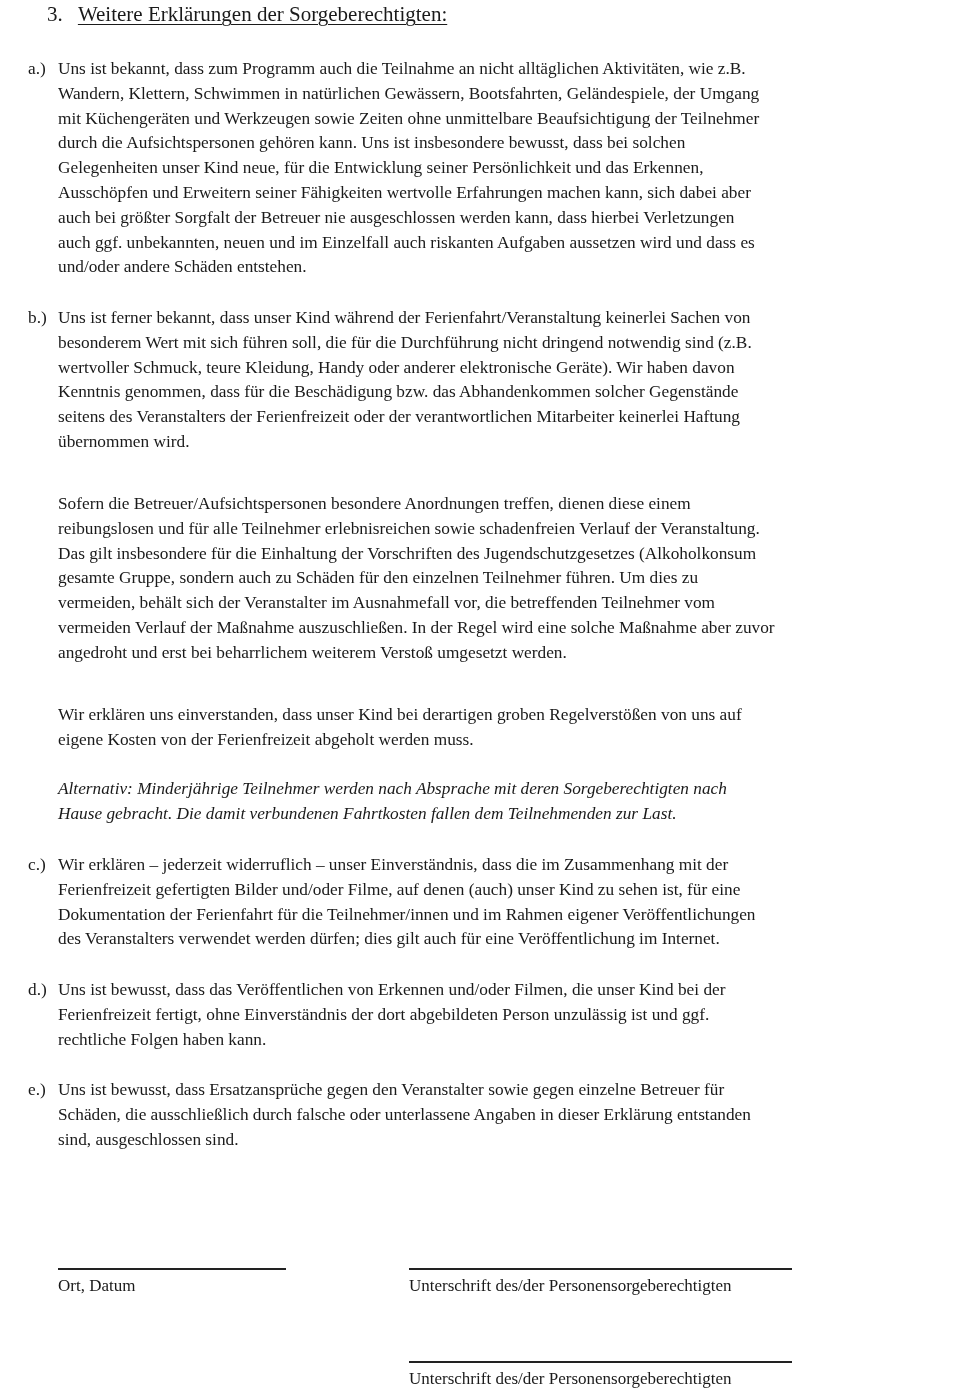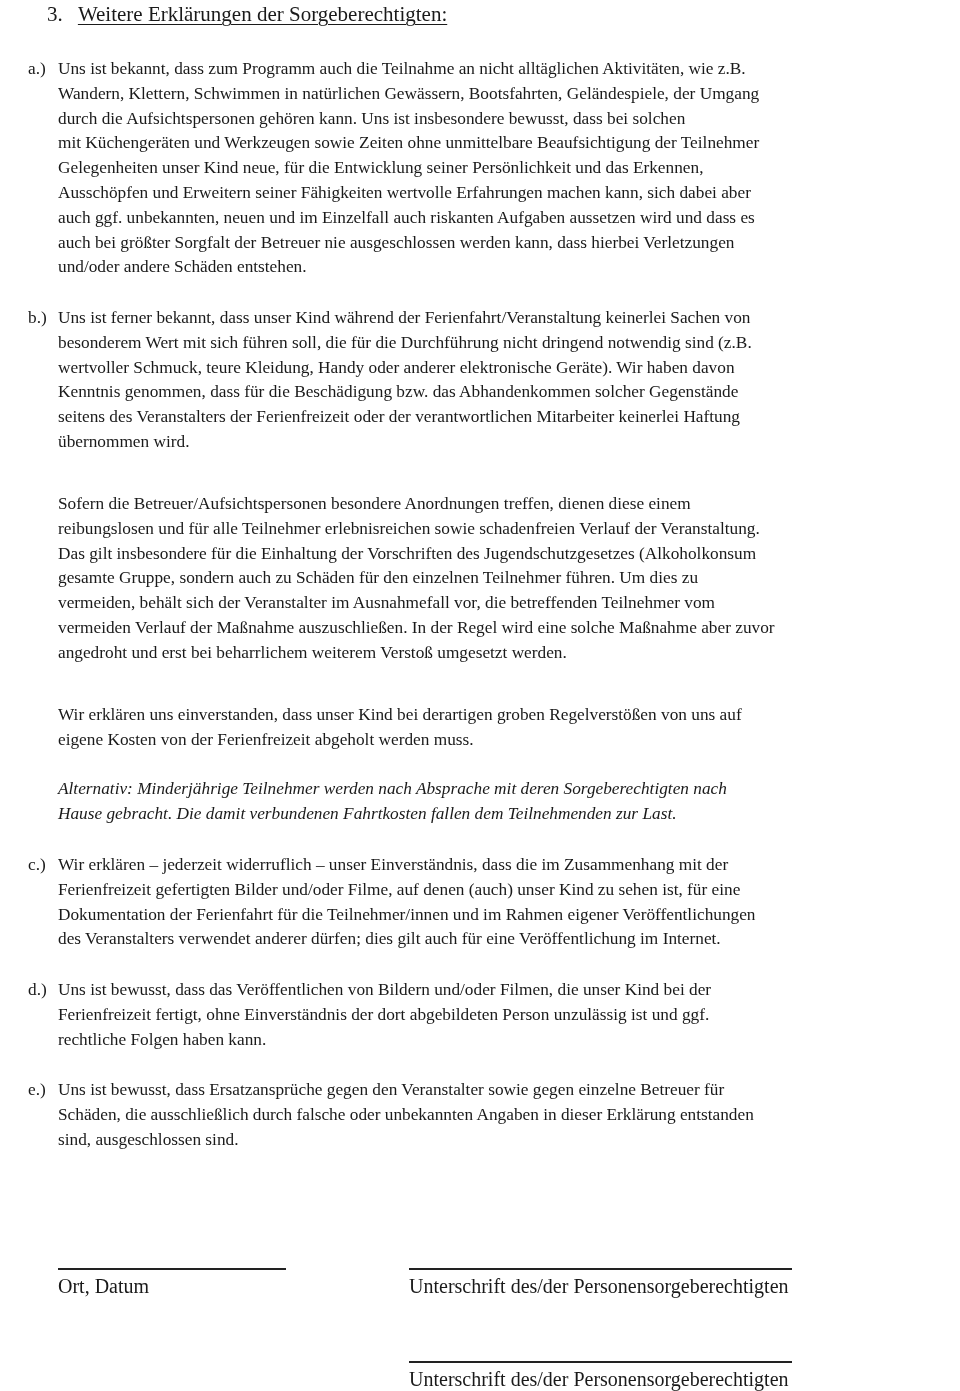--- a/index.html
+++ b/index.html
@@ -22,41 +22,41 @@
   .block .line { display: block; height: 24.8px; }
   .marker {
     position: absolute; left: -30px; top: 0;
   }
   .italic { font-style: italic; }
   .ul { text-underline-offset: 2px; text-decoration-color: #666; }
   .sig-line {
     position: absolute; height: 2px; background: #222;
   }
   .sig-label {
-    position: absolute; font-size: 20px; line-height: 20px; white-space: nowrap;
+    position: absolute; font-size: 17px; line-height: 20px; white-space: nowrap;
   }
 </style>
 </head>
 <body>
 
 <div class="heading">
   <span class="num">3.</span>
   <span class="title">Weitere Erklärungen der Sorgeberechtigten:</span>
 </div>
 
 <div class="block" style="top:57px;">
   <span class="marker">a.)</span>
   <span class="line">Uns ist bekannt, dass zum Programm auch die Teilnahme an nicht alltäglichen Aktivitäten, wie z.B.</span>
   <span class="line">Wandern, Klettern, Schwimmen in natürlichen Gewässern, Bootsfahrten, Geländespiele, der Umgang</span>
+  <span class="line">mit Küchengeräten und Werkzeugen sowie Zeiten ohne unmittelbare Beaufsichtigung der Teilnehmer</span>
   <span class="line">durch die Aufsichtspersonen gehören kann. Uns ist insbesondere bewusst, dass bei solchen</span>
-  <span class="line">mit Küchengeräten und Werkzeugen sowie Zeiten ohne unmittelbare Beaufsichtigung der Teilnehmer</span>
   <span class="line">Gelegenheiten unser Kind neue, für die Entwicklung seiner Persönlichkeit und das Erkennen,</span>
   <span class="line">Ausschöpfen und Erweitern seiner Fähigkeiten wertvolle Erfahrungen machen kann, sich dabei aber</span>
+  <span class="line">auch bei größter Sorgfalt der Betreuer nie ausgeschlossen werden kann, dass hierbei Verletzungen</span>
   <span class="line">auch ggf. unbekannten, neuen und im Einzelfall auch riskanten Aufgaben aussetzen wird und dass es</span>
-  <span class="line">auch bei größter Sorgfalt der Betreuer nie ausgeschlossen werden kann, dass hierbei Verletzungen</span>
   <span class="line">und/oder andere Schäden entstehen.</span>
 </div>
 
 <div class="block" style="top:306px;">
   <span class="marker">b.)</span>
   <span class="line">Uns ist ferner bekannt, dass unser Kind während der Ferienfahrt/Veranstaltung keinerlei Sachen von</span>
   <span class="line">besonderem Wert mit sich führen soll, die für die Durchführung nicht dringend notwendig sind (z.B.</span>
   <span class="line">wertvoller Schmuck, teure Kleidung, Handy oder anderer elektronische Geräte). Wir haben davon</span>
   <span class="line">Kenntnis genommen, dass für die Beschädigung bzw. das Abhandenkommen solcher Gegenstände</span>
   <span class="line">seitens des Veranstalters der Ferienfreizeit oder der verantwortlichen Mitarbeiter keinerlei Haftung</span>
@@ -81,34 +81,34 @@
 <div class="block italic" style="top:777px;">
   <span class="line">Alternativ:  Minderjährige Teilnehmer werden nach Absprache mit deren Sorgeberechtigten nach</span>
   <span class="line">Hause gebracht. Die damit verbundenen Fahrtkosten fallen dem Teilnehmenden zur Last.</span>
 </div>
 
 <div class="block" style="top:853px;">
   <span class="marker">c.)</span>
   <span class="line">Wir erklären – jederzeit widerruflich – unser Einverständnis, dass die im Zusammenhang mit der</span>
   <span class="line">Ferienfreizeit gefertigten Bilder und/oder Filme, auf denen (auch) unser Kind zu sehen ist, für eine</span>
   <span class="line">Dokumentation der Ferienfahrt für die Teilnehmer/innen und im Rahmen eigener Veröffentlichungen</span>
-  <span class="line">des Veranstalters verwendet anderer dürfen; dies gilt auch für eine Veröffentlichung im Internet.</span>
+  <span class="line">des Veranstalters verwendet werden dürfen; dies gilt auch für eine Veröffentlichung im Internet.</span>
 </div>
 
 <div class="block" style="top:978px;">
   <span class="marker">d.)</span>
-  <span class="line">Uns ist bewusst, dass das Veröffentlichen von Bildern und/oder Filmen, die unser Kind bei der</span>
+  <span class="line">Uns ist bewusst, dass das Veröffentlichen von Erkennen und/oder Filmen, die unser Kind bei der</span>
   <span class="line">Ferienfreizeit fertigt, ohne Einverständnis der dort abgebildeten Person unzulässig ist und ggf.</span>
   <span class="line">rechtliche Folgen haben kann.</span>
 </div>
 
 <div class="block" style="top:1078px;">
   <span class="marker">e.)</span>
   <span class="line">Uns ist bewusst, dass Ersatzansprüche gegen den Veranstalter sowie gegen einzelne Betreuer für</span>
-  <span class="line">Schäden, die ausschließlich durch falsche oder unbekannten Angaben in dieser Erklärung entstanden</span>
+  <span class="line">Schäden, die ausschließlich durch falsche oder unterlassene Angaben in dieser Erklärung entstanden</span>
   <span class="line">sind, ausgeschlossen sind.</span>
 </div>
 
 <div class="sig-line" style="left:58px; top:1268px; width:228px;"></div>
 <div class="sig-label" style="left:58px; top:1276px;">Ort, Datum</div>
 
 <div class="sig-line" style="left:409px; top:1268px; width:383px;"></div>
 <div class="sig-label" style="left:409px; top:1276px;">Unterschrift des/der Personensorgeberechtigten</div>
 
 <div class="sig-line" style="left:409px; top:1361px; width:383px;"></div>

